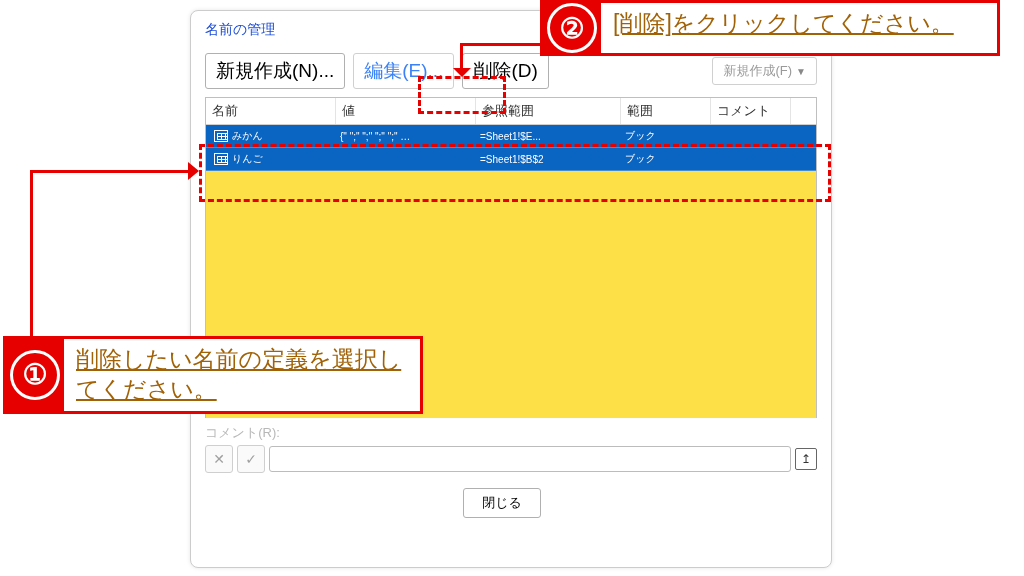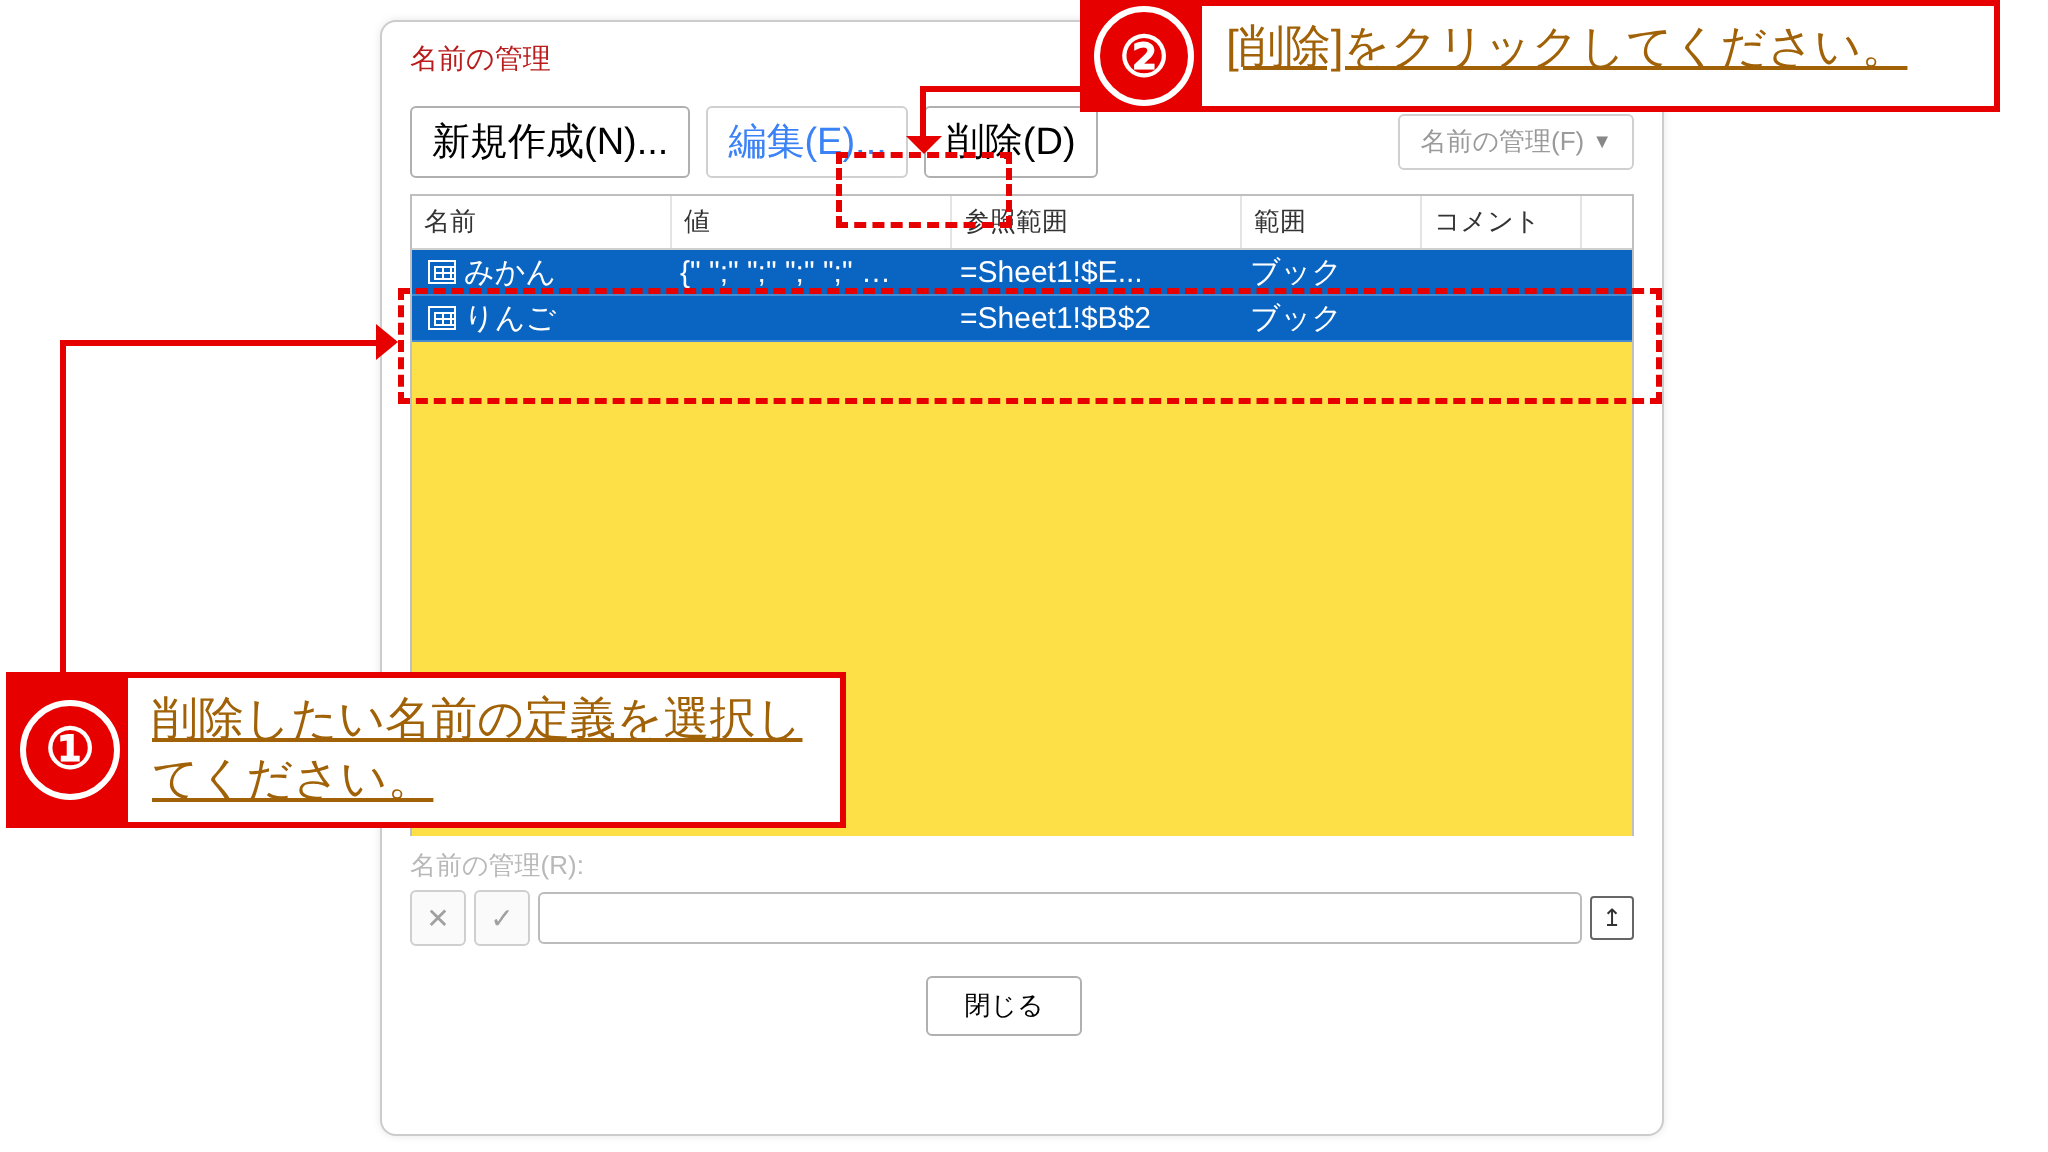--- a/index.html
+++ b/index.html
@@ -18,21 +18,21 @@
     width: 640px;
     height: 556px;
     border: 1px solid #ccc;
     border-radius: 8px;
     background: #fff;
     box-shadow: 0 0 4px rgba(0,0,0,0.1);
   }
   .dialog-title {
     padding: 10px 14px 4px 14px;
     font-size: 14px;
-    color: #b91c1c;
+    color: #1d4ed8;
   }
   .close-x {
     position: absolute;
     right: 12px;
     top: 8px;
     font-size: 18px;
     color: #666;
     cursor: pointer;
     padding: 4px 8px;
     opacity: 0.85;
@@ -94,21 +94,21 @@
     color: #333;
     white-space: nowrap;
     overflow: hidden;
   }
   .row {
     display: grid;
     grid-template-columns: 22px 108px 140px 145px 90px 80px;
     align-items: center;
     background: #0a64c2; 
     color: #fff;
-    font-size: 15px;
+    font-size: 10px;
     height: 22px;
     border-bottom: 1px solid rgba(255,255,255,0.25);
   }
   .row > div {
     padding: 0 4px;
     white-space: nowrap;
     overflow: hidden;
   }
   .row-icon {
     width: 14px;
@@ -260,21 +260,21 @@
 <div class="dialog">
   <div class="dialog-title">名前の管理</div>
   <div class="close-x">✕</div>
 
   <div class="toolbar">
     <div class="btn">新規作成(N)...</div>
     <div class="btn disabled">編集(E)...</div>
     <div class="btn">削除(D)</div>
     <div class="spacer"></div>
     <div class="filter-btn">
-      <span>名前の管理(F)</span>
+      <span>新規作成(F)</span>
       <span class="drop-tri">▼</span>
     </div>
   </div>
 
   <div class="list-area">
     <div class="columns">
       <div>名前</div>
       <div>値</div>
       <div>参照範囲</div>
       <div>範囲</div>
@@ -296,21 +296,21 @@
           <div class="row-icon"></div>
         </div>
       <div>りんご</div>
       <div></div>
       <div>=Sheet1!$B$2</div>
       <div>ブック</div>
       <div></div>
     </div>
   </div>
 
-  <div class="ref-label">名前の管理(R):</div>
+  <div class="ref-label">コメント(R):</div>
   <div class="ref-row">
     <div class="ref-btn">✕</div>
     <div class="ref-btn">✓</div>
     <div class="ref-input"></div>
     <div class="arrow-up-box">↥</div>
   </div>
 
   <div class="footer">
     <div class="close-btn">閉じる</div>
   </div>

